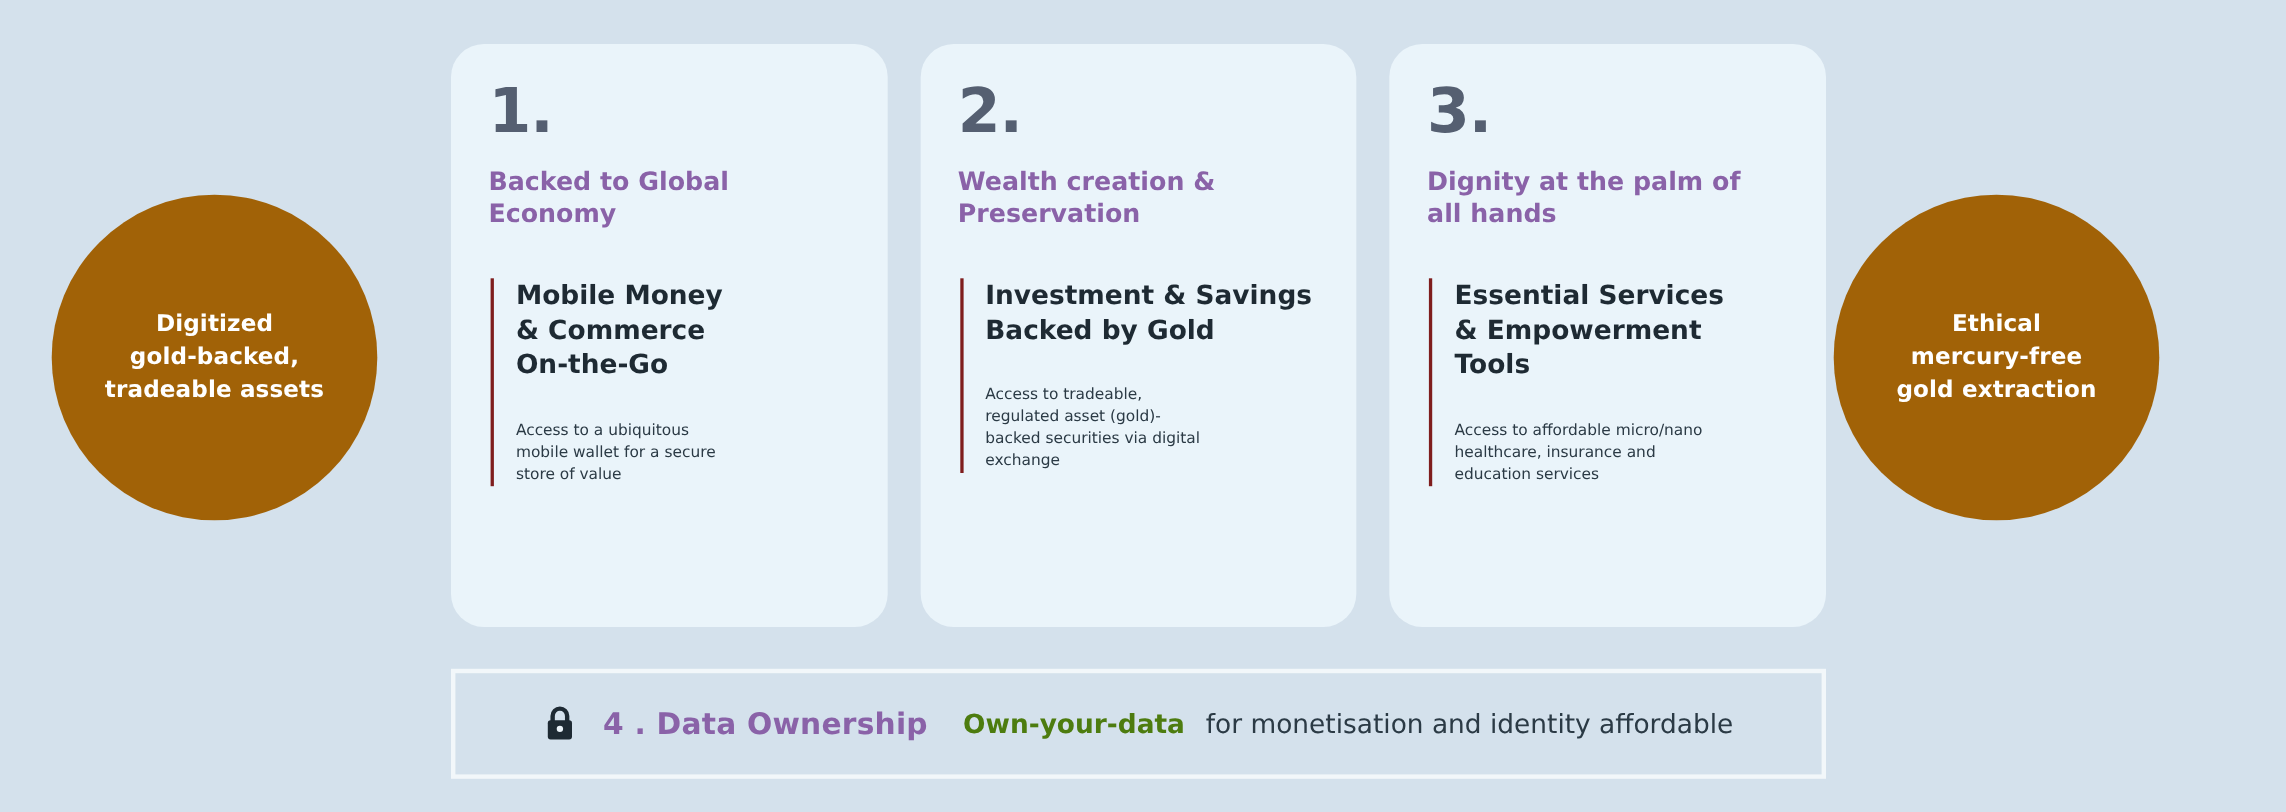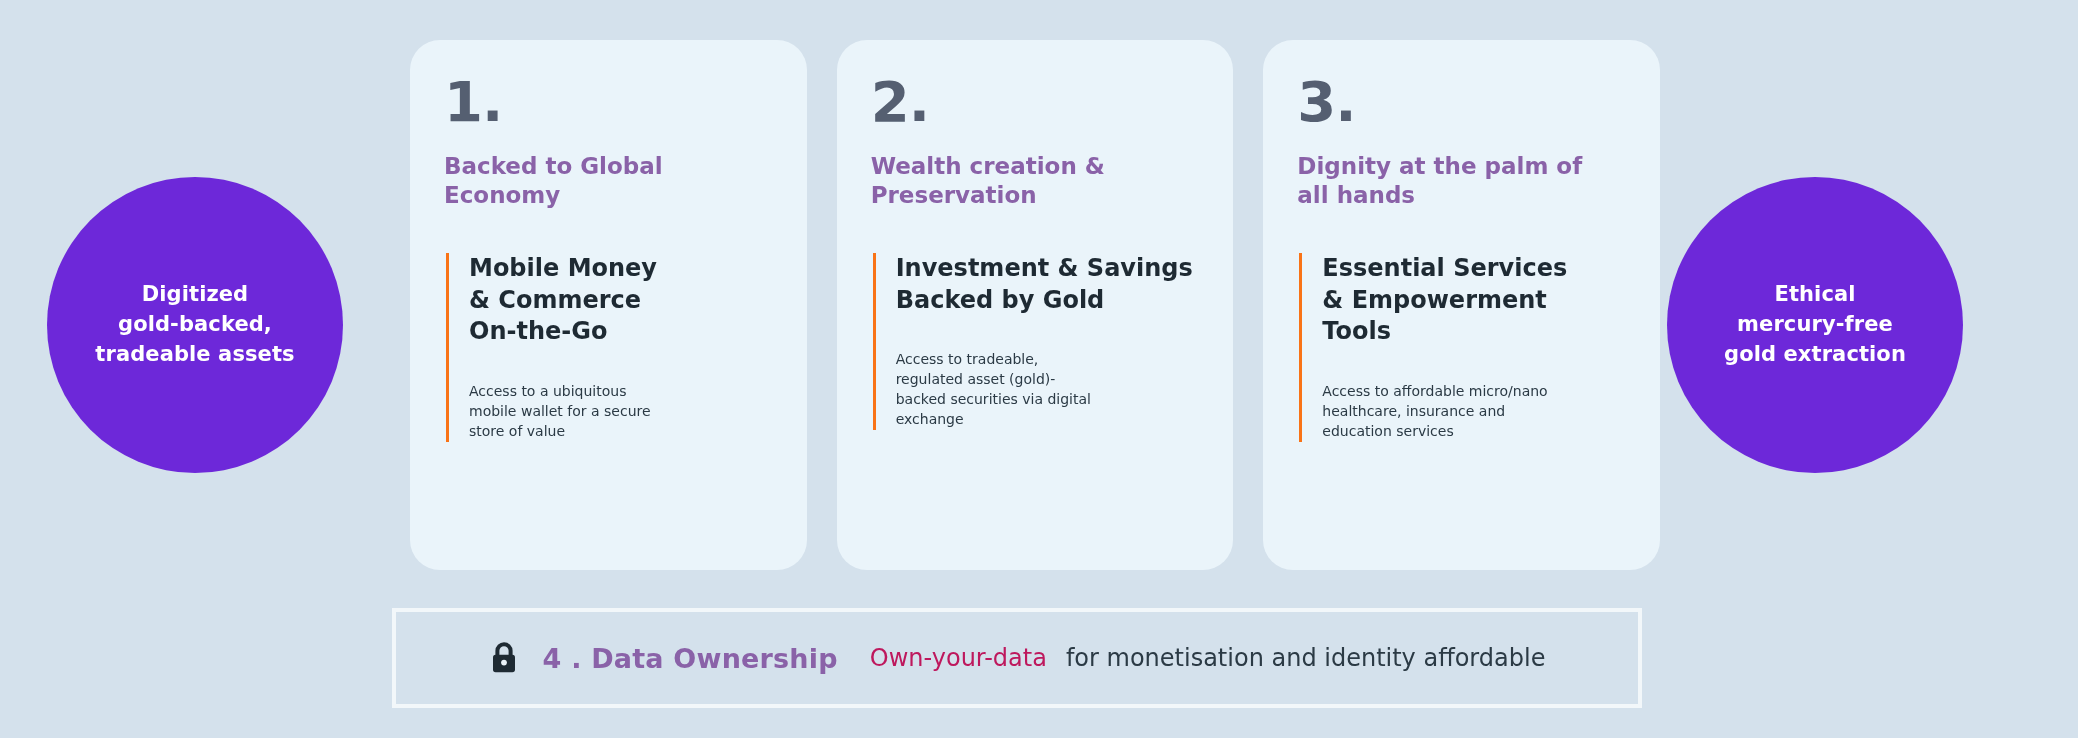--- a/index.html
+++ b/index.html
@@ -14,21 +14,21 @@
     overflow: hidden;
     position: relative;
   }
 
   
   .circle {
     position: absolute;
     width: 296px;
     height: 296px;
     border-radius: 50%;
-    background: #6d28d9;
+    background: #a16207;
     display: flex;
     align-items: center;
     justify-content: center;
     top: 177px;
   }
   .circle-left  { left: 47px; }
   .circle-right { left: 1667px; }
   .circle-text {
     color: #ffffff;
     font-size: 21px;
@@ -67,21 +67,21 @@
   }
   .card-subtitle {
     color: #8a62a8;
     font-size: 23px;
     font-weight: bold;
     line-height: 1.28;
     white-space: pre-line;
     margin: 0 0 42px 0;
   }
   .card-body {
-    border-left: 3px solid #f97316;
+    border-left: 3px solid #7f1d1d;
     padding-left: 20px;
     margin-left: 2px;
   }
   .card-heading {
     color: #1e2a33;
     font-size: 24px;
     font-weight: bold;
     line-height: 1.32;
     white-space: pre-line;
     margin: 0 0 34px 0;
@@ -91,21 +91,21 @@
     font-size: 14px;
     font-weight: normal;
     line-height: 1.42;
     white-space: pre-line;
     margin: 0;
   }
 
   
   .banner {
     position: absolute;
-    left: 392px;
+    left: 410px;
     top: 608px;
     width: 1250px;
     height: 100px;
     box-sizing: border-box;
     border: 4px solid #f2f7fa;
     display: flex;
     align-items: center;
     justify-content: center;
     gap: 12px;
   }
@@ -115,23 +115,23 @@
     margin-right: 12px;
   }
   .banner-number {
     color: #8a62a8;
     font-size: 27px;
     font-weight: bold;
     letter-spacing: 0.2px;
     white-space: pre;
   }
   .banner-strong {
-    color: #be185d;
+    color: #4d7c0f;
     font-size: 24px;
-    font-weight: normal;
+    font-weight: bold;
     margin-left: 20px;
     white-space: pre;
   }
   .banner-rest {
     color: #2b3a45;
     font-size: 24px;
     font-weight: normal;
     margin-left: 7px;
     white-space: pre;
   }

